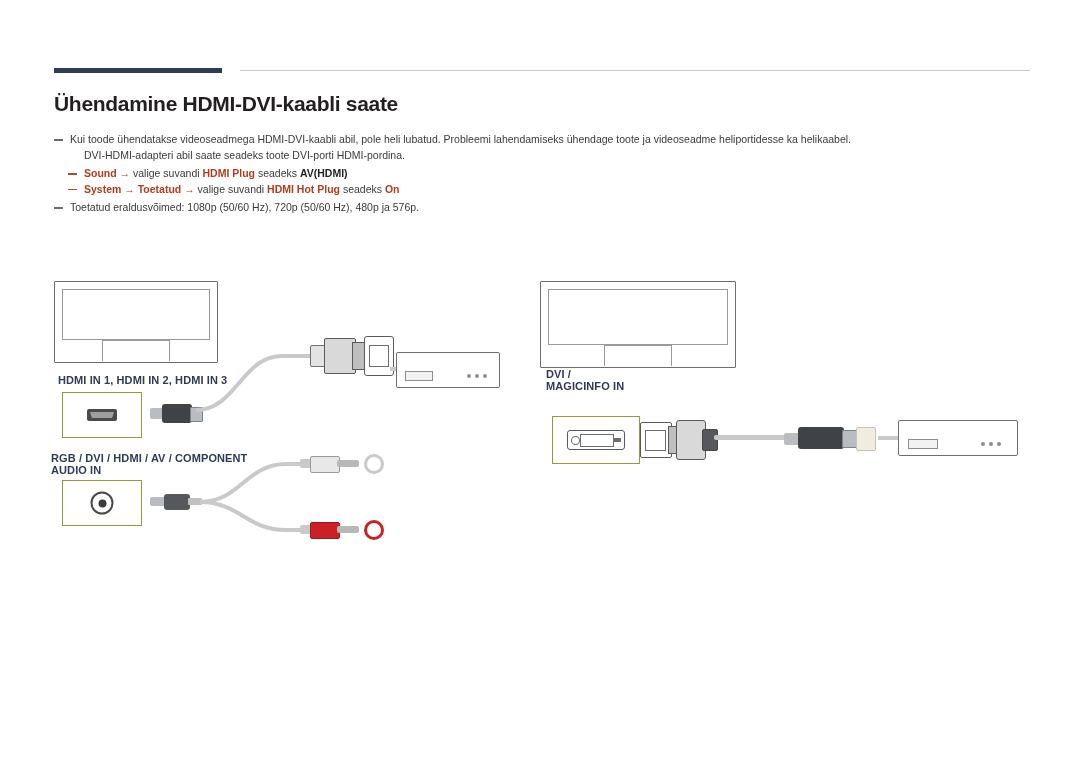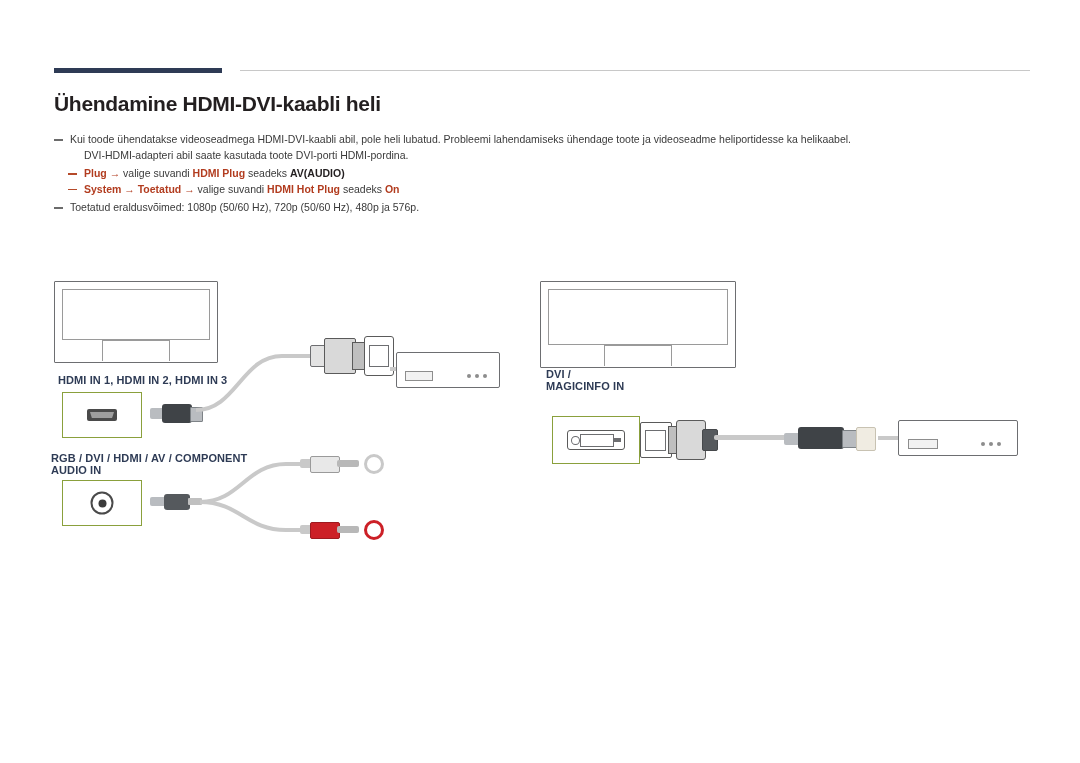--- a/index.html
+++ b/index.html
@@ -340,37 +340,37 @@
   }
 </style>
 </head>
 <body>
 
 <div class="rule-wrap">
   <div class="rule-accent"></div>
   <div class="rule-thin"></div>
 </div>
 
-<div class="page-title">Ühendamine HDMI-DVI-kaabli heli</div>
+<div class="page-title">Ühendamine HDMI-DVI-kaabli saate</div>
 
 <div class="notes">
   <div class="note">
     <span>Kui toode ühendatakse videoseadmega HDMI-DVI-kaabli abil, pole heli lubatud. Probleemi lahendamiseks ühendage toote ja videoseadme heliportidesse ka helikaabel.</span>
   </div>
   <div class="note sub">
-    <span>DVI-HDMI-adapteri abil saate kasutada toote DVI-porti HDMI-pordina.</span>
+    <span>DVI-HDMI-adapteri abil saate seadeks toote DVI-porti HDMI-pordina.</span>
   </div>
 
   <div class="note menu" style="margin-top:4px;">
-    <span class="menu-term">Plug</span>
+    <span class="menu-term">Sound</span>
     <span class="arrow">→</span>
     <span>valige suvandi</span>
     <span class="kw-red">HDMI Plug</span>
     <span>seadeks</span>
-    <span class="kw">AV(AUDIO)</span>
+    <span class="kw">AV(HDMI)</span>
   </div>
 
   <div class="note menu">
     <span class="menu-term">System</span>
     <span class="arrow">→</span>
     <span class="menu-term">Toetatud</span>
     <span class="arrow">→</span>
     <span>valige suvandi</span>
     <span class="kw-red">HDMI Hot Plug</span>
     <span>seadeks</span>

